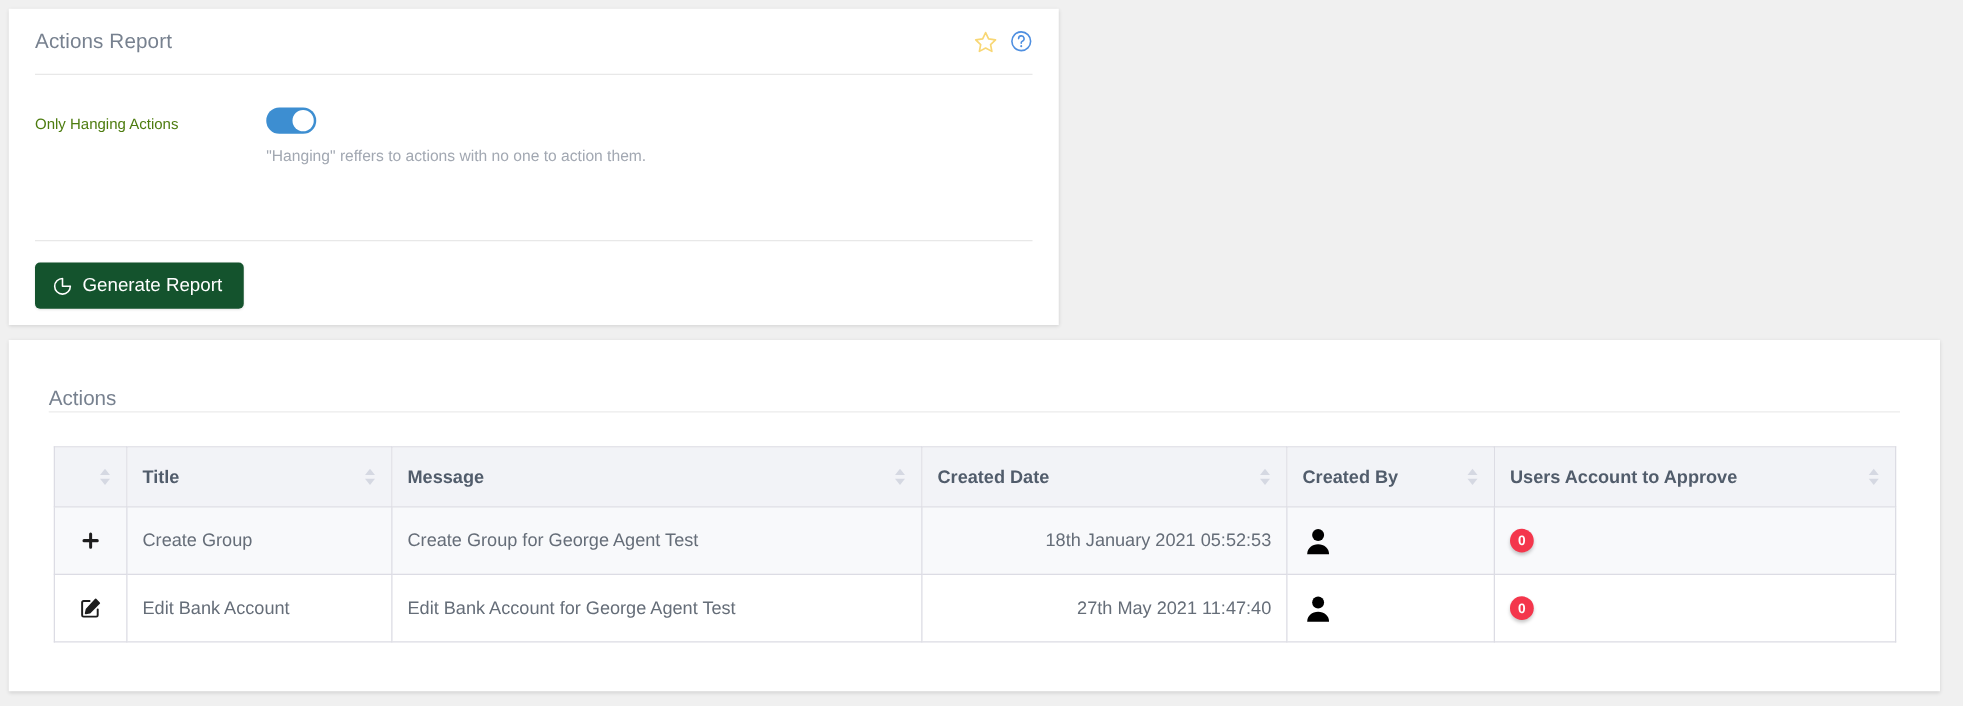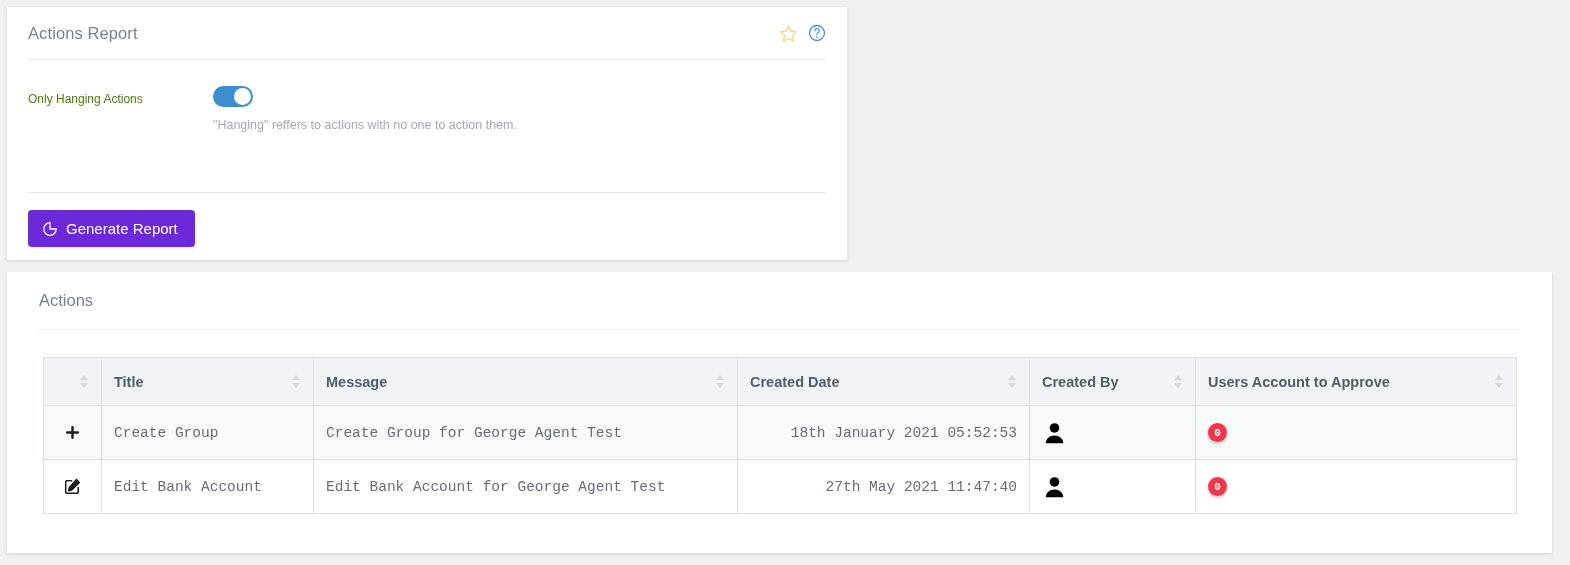--- a/index.html
+++ b/index.html
@@ -96,21 +96,21 @@
   .card-footer {
     margin: 0 21px;
     border-top: 1px solid #e8e8e8;
     padding-top: 17px;
     height: 69px;
   }
   .btn-generate {
     display: inline-flex;
     align-items: center;
     gap: 8px;
-    background: #6d28d9;
+    background: #14532d;
     border: none;
     border-radius: 4px;
     color: #ffffff;
     font-size: 15px;
     font-family: "Liberation Sans", sans-serif;
     padding: 10px 17px 10px 14px;
     cursor: pointer;
     box-shadow: 0 1px 2px rgba(0,0,0,0.10);
   }
   .pie-icon { width: 16px; height: 16px; display: block; }
@@ -122,21 +122,21 @@
     top: 272px;
     width: 1545px;
     height: 281px;
     background: #ffffff;
     box-shadow: 0 1px 3px rgba(0,0,0,0.13);
   }
   .actions-header {
     height: 57px;
     padding: 0 32px;
     display: flex;
-    align-items: center;
+    align-items: flex-end;
   }
   .actions-title {
     font-size: 16.5px;
     color: #77818f;
     font-weight: 400;
   }
   .actions-divider {
     height: 1px;
     background: #ebebeb;
     margin: 0 32px;
@@ -176,21 +176,20 @@
     width: 10px;
     height: 17px;
     flex: none;
     display: block;
   }
   table.grid tbody td {
     height: 54px;
     padding: 0 12px;
     color: #656d78;
     vertical-align: middle;
-    font-family: Liberation Mono, monospace;
   }
   tr.row-alt td { background: #f8f9fb; }
   tr.row-plain td { background: #ffffff; }
   td.align-right { text-align: right; }
   td.cell-icon { text-align: center; padding: 0; }
   .row-icon { width: 17px; height: 17px; display: inline-block; vertical-align: middle; }
   .avatar-icon { width: 25px; height: 25px; display: block; }
   .badge {
     display: inline-flex;
     align-items: center;

